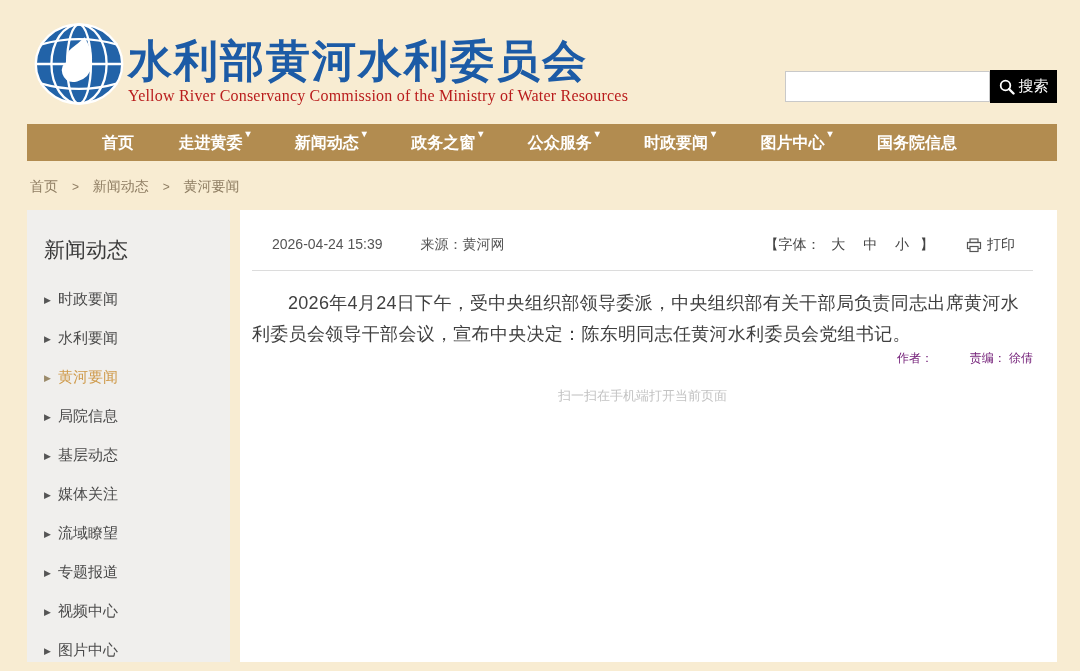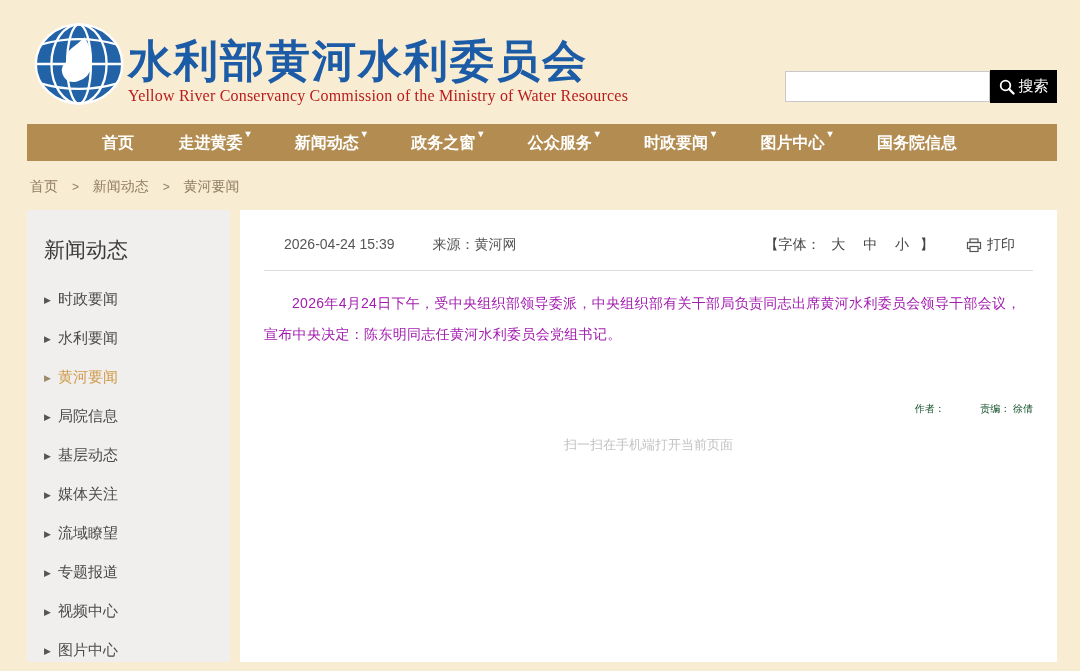--- a/index.html
+++ b/index.html
@@ -37,31 +37,31 @@
   .main { display:flex; margin:0 23px 0 27px; gap:10px; height:452px; }
 
   .sidebar { width:203px; background:#f0efed; padding:26px 0 0 17px; flex:none; }
   .sidebar-title { font-size:21px; color:#3a3a3a; margin-bottom:16px; }
   .side-item { display:flex; align-items:center; height:39px; cursor:pointer;
                font-size:15px; color:#4a4a4a; }
   .side-item .marker { font-size:9px; color:#555; margin-right:7px; }
   .side-item.active { color:#cf9b4c; }
   .side-item.active .marker { color:#9a8a6a; }
 
-  .content { flex:1; background:#fff; padding:22px 24px 0 24px; }
+  .content { flex:1; background:#fff; padding:22px 24px 0 12px; }
   .meta-row { display:flex; justify-content:space-between; align-items:center;
               padding:4px 18px 16px 20px; border-bottom:1px solid #dcdcdc;
               font-size:14px; color:#555; }
   .meta-left { display:flex; gap:38px; }
   .meta-right { display:flex; align-items:center; gap:8px; color:#444; }
   .font-sizer span.size-opt { margin:0 7px; cursor:pointer; }
   .print-btn { display:flex; align-items:center; gap:5px; margin-left:24px; cursor:pointer; }
-  .article-body { margin-top:17px; text-indent:2em; font-size:14px; line-height:31px;
-                  color:#a21caf; letter-spacing:0.3px; }
-  .author-row { text-align:right; margin-top:52px; font-size:10px; color:#14532d; }
+  .article-body { margin-top:17px; text-indent:2em; font-size:18px; line-height:31px;
+                  color:#404040; letter-spacing:0.3px; }
+  .author-row { text-align:right; font-size:12px; color:#701a75; }
   .author-row .gap { display:inline-block; width:30px; }
   .qr-caption { text-align:center; margin-top:20px; font-size:13px; color:#c3c3c3; }
 </style>
 </head>
 <body>
 
 <div class="header">
   <svg class="logo" viewBox="0 0 100 94">
     <ellipse cx="50" cy="47" rx="47" ry="43" fill="#2263a8"></ellipse>
     <g stroke="#ffffff" stroke-width="2.5" fill="none">

